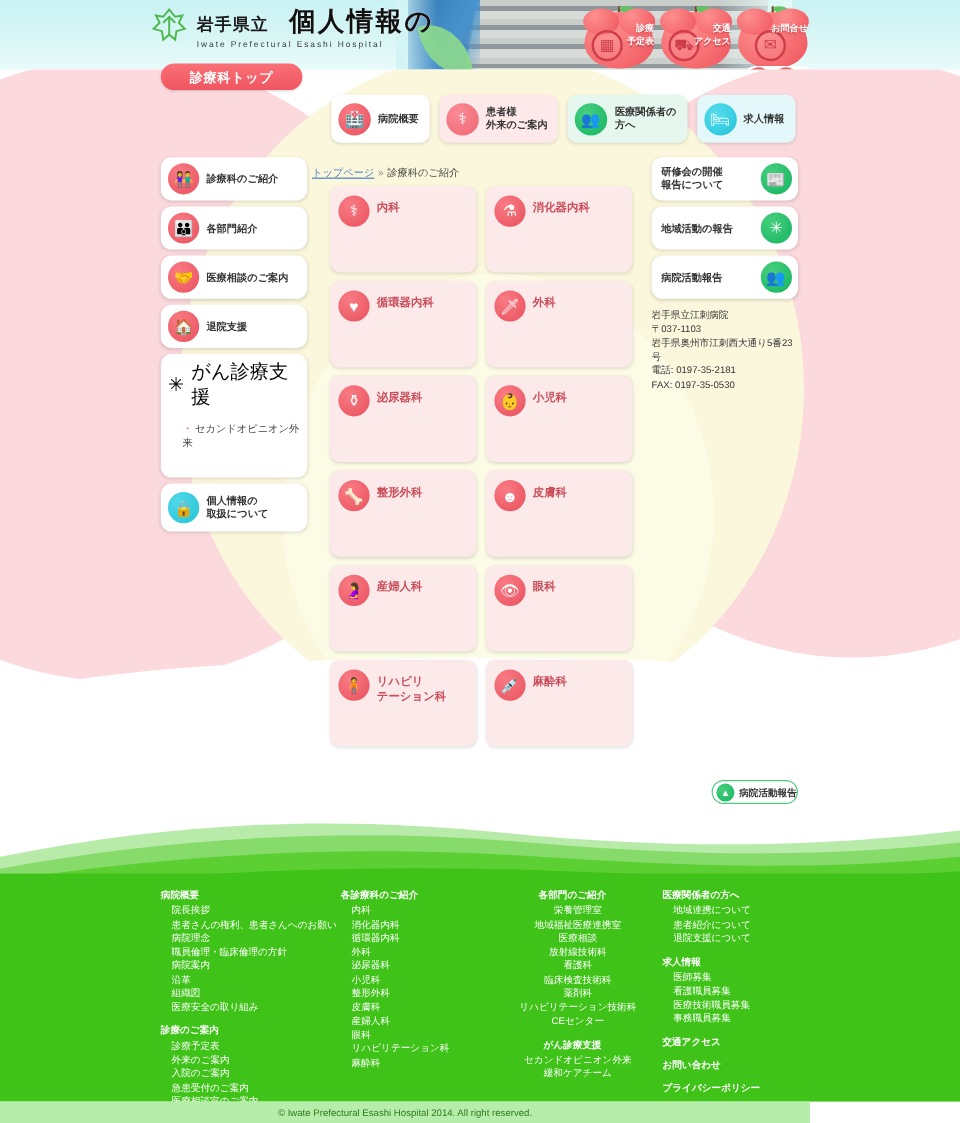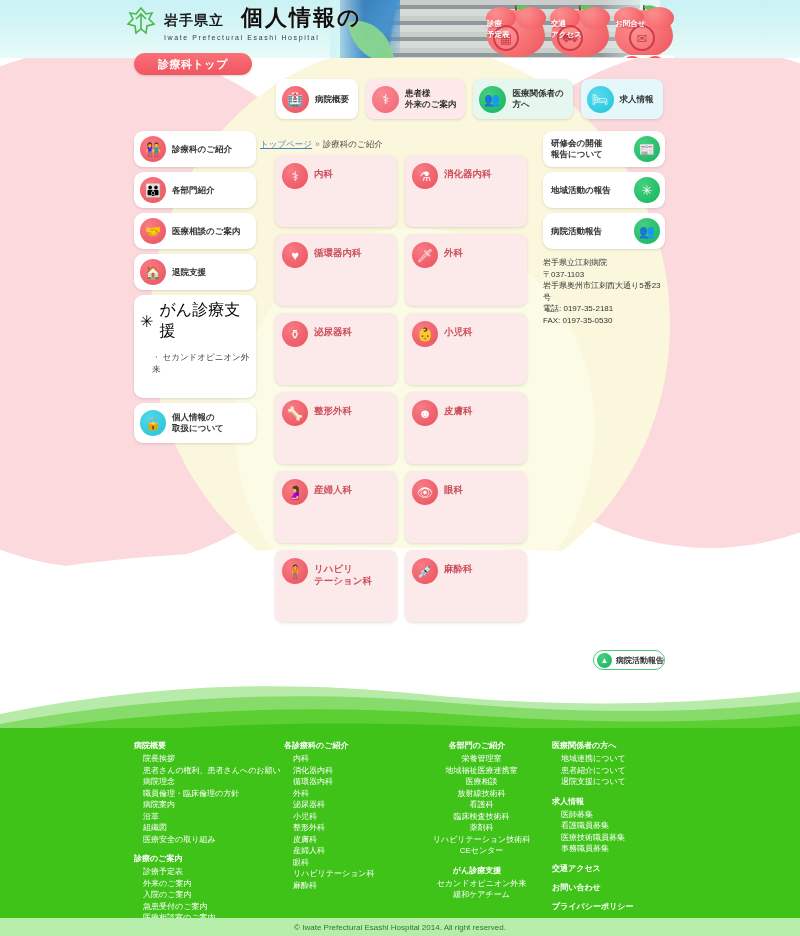--- a/index.html
+++ b/index.html
@@ -61,21 +61,21 @@
   .apple .body:before, .apple .body:after{
     content:""; position:absolute; top:-3px; width:30px; height:22px;
     background: inherit; border-radius:50%;
   }
   .apple .body:before{ left:-1px; }
   .apple .body:after{ right:-1px; }
   .apple .stem{ position:absolute; left:28px; top:0px; width:2px; height:7px; background:#7a4a2b; border-radius:1px; }
   .apple .leaf{ position:absolute; left:30px; top:-1px; width:13px; height:9px;
      background:#63c463; border-radius: 0 100% 0 100%; transform:rotate(-18deg); }
   .apple .alabel{
-    position:absolute; left:0; top:13px; width:58px; text-align:left;
+    position:absolute; left:0; top:13px; width:58px; text-align:right;
     color:#fff; font-size:7.5px; line-height:11px; font-weight:bold; z-index:3;
     text-shadow:0 1px 1px rgba(150,40,50,.5);
   }
   .apple .aicon{
     position:absolute; left:6px; top:20px; width:26px; height:26px; border-radius:50%;
     border:2px solid #cf3d4a; background:rgba(255,255,255,.08); z-index:2;
     display:flex; align-items:center; justify-content:center; color:#cf3d4a; font-size:13px;
   }
   .apple.contact .aicon{ left:14px; }
 
@@ -229,21 +229,21 @@
   }
   .fcol{ width:150px; }
   .fcol.c2{ width:118px; }
   .fcol.c3{ width:150px;text-align:center; }
   .fcol.c4{ width:160px; }
   .fhead{ font-size:8px; font-weight:bold; color:#fff; margin-top:8px; margin-bottom:2px; }
   .fhead:first-child{ margin-top:0; }
   .flink{ font-size:8px; color:#fff; line-height:11.5px; padding-left:9px; cursor:pointer; }
   .fhead.link{ cursor:pointer; }
   .copyright{
-    position:absolute; left:0; top:918px; width:800px; height:18px;
+    position:absolute; left:0; top:918px; width:675px; height:18px;
     background:#b6edaa; color:#2f7a1c; font-size:8px;
     display:flex; align-items:center; justify-content:center;
   }
 </style>
 </head>
 <body>
 
 <div id="page">
 
   <div class="header">

